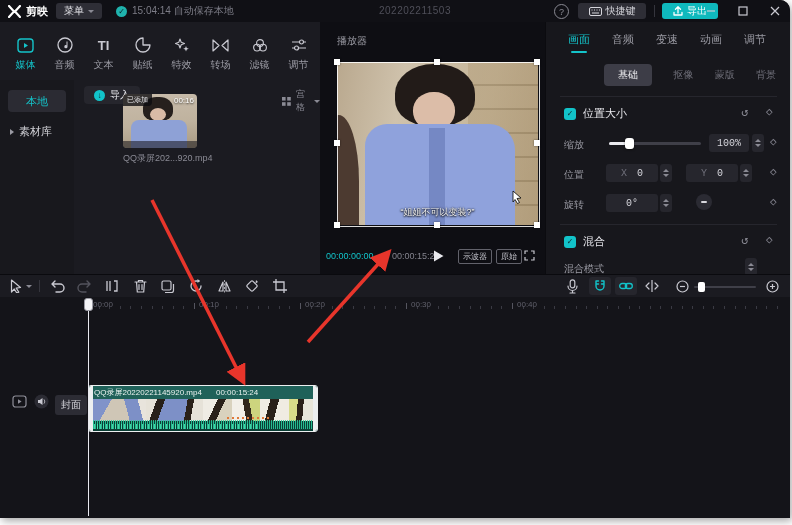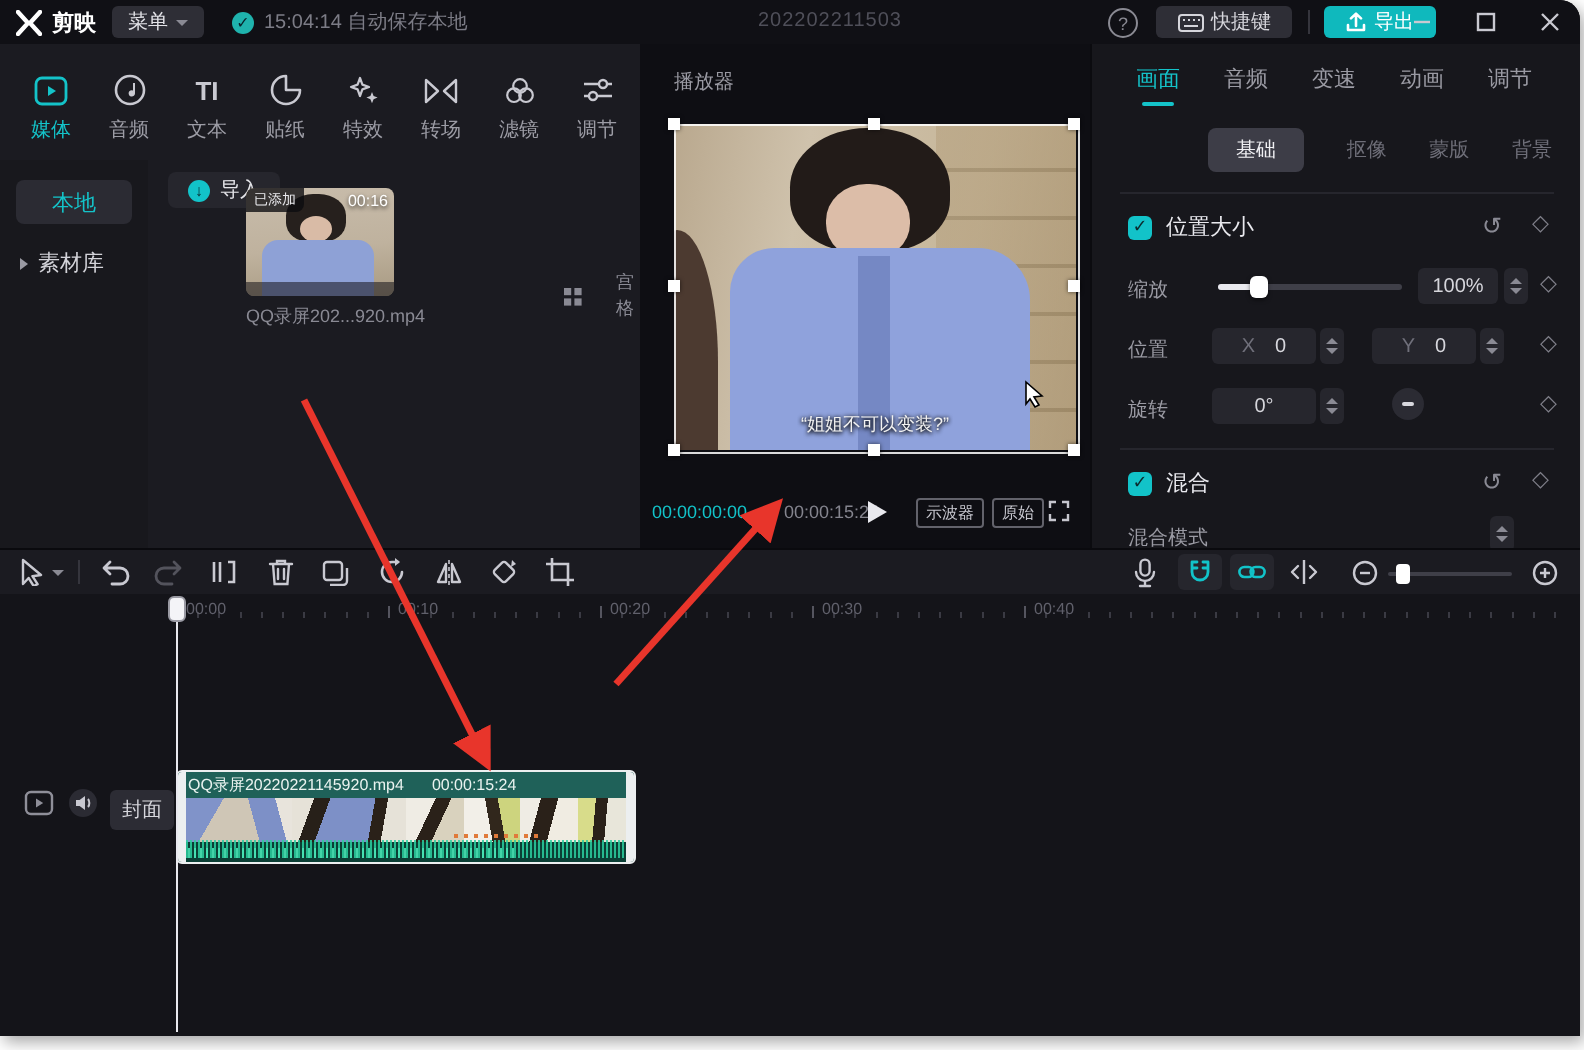--- a/index.html
+++ b/index.html
@@ -32,21 +32,21 @@
   .ltab.active,.ltab.active .ic{color:#14c3c9;}
   .sidebar{position:absolute;left:0;top:58px;width:74px;bottom:0;background:#18181d;}
   .sb-local{position:absolute;left:8px;top:10px;width:58px;height:22px;background:#2b2b33;border-radius:4px;
     color:#14c3c9;font-size:11px;display:flex;align-items:center;justify-content:center;}
   .sb-lib{position:absolute;left:10px;top:44px;display:flex;align-items:center;gap:5px;color:#d3d3d9;font-size:11px;}
   .tri-r{width:0;height:0;border-left:4px solid #9a9aa3;border-top:3px solid transparent;border-bottom:3px solid transparent;}
   .import-btn{position:absolute;left:84px;top:64px;width:56px;height:18px;background:#26262d;border-radius:4px;
     display:flex;align-items:center;justify-content:center;gap:5px;color:#e4e4e9;font-size:10px;}
   .imp-circ{width:11px;height:11px;border-radius:50%;background:#12c3c9;color:#062a2e;font-size:8px;font-weight:bold;
     display:flex;align-items:center;justify-content:center;}
-  .viewmode{position:absolute;left:282px;top:66px;display:flex;align-items:center;gap:17px;color:#8a8a94;font-size:9px;margin-top:47px;}
+  .viewmode{position:absolute;left:282px;top:66px;display:flex;align-items:center;gap:5px;color:#8a8a94;font-size:9px;}
   .caret-dn{width:0;height:0;border-top:3px solid #8a8a94;border-left:3px solid transparent;border-right:3px solid transparent;margin-top:1px;}
   .mcard{position:absolute;left:88px;top:72px;width:74px;margin-left:35px;}
   .mthumb{position:relative;width:74px;height:54px;border-radius:4px;overflow:hidden;
     background:linear-gradient(175deg,#c8bcab 0%,#bfb29e 55%,#a89a82 100%);}
   .mthumb .hd{position:absolute;left:20px;top:3px;width:30px;height:24px;border-radius:45% 45% 40% 40%;background:#26201d;}
   .mthumb .fc{position:absolute;left:27px;top:14px;width:16px;height:13px;border-radius:50%;background:#d9bba6;}
   .mthumb .sh{position:absolute;left:8px;top:26px;width:56px;height:28px;border-radius:8px 8px 0 0;background:#8ea1d6;}
   .mthumb .sub{position:absolute;left:0;bottom:0;right:0;height:7px;background:rgba(20,18,24,.55);}
   .badge-added{position:absolute;left:0;top:0;padding:1px 4px;background:rgba(12,12,16,.78);color:#e8e8ec;font-size:7px;border-radius:4px 0 4px 0;}
   .mdur{position:absolute;right:3px;top:2px;color:#fff;font-size:8px;text-shadow:0 1px 2px rgba(0,0,0,.8);}
@@ -67,21 +67,21 @@
     text-shadow:0 0 2px #000,0 1px 2px #000;}
   .hnd{position:absolute;width:6px;height:6px;background:#ffffff;box-shadow:0 0 2px rgba(0,0,0,.6);z-index:5;}
   .vsel{position:absolute;left:17px;top:40px;width:201px;height:163px;border:1px solid rgba(255,255,255,.85);pointer-events:none;}
   .cursor-arrow{position:absolute;z-index:6;}
   .p-controls{position:absolute;left:0;bottom:8px;right:0;height:18px;}
   .t-cur{position:absolute;left:6px;top:3px;color:#12c3c9;font-size:9px;}
   .t-tot{position:absolute;left:72px;top:3px;color:#84848e;font-size:9px;}
   .pc-btn{position:absolute;top:1px;height:13px;border:1px solid #62626b;border-radius:2px;color:#c6c6ce;font-size:8px;
     display:flex;align-items:center;justify-content:center;padding:0 4px;}
   
-  .inspector{position:absolute;left:545px;top:22px;width:245px;height:252px;background:#17171c;border-left:1px solid #0b0b0f;}
+  .inspector{position:absolute;left:545px;top:22px;width:245px;height:252px;background:#17171c;border-left:1px solid #0b0b0f;font-family:Liberation Mono, monospace;}
   .rtabs{position:absolute;left:22px;top:10px;display:flex;gap:22px;font-size:11px;color:#9a9aa3;}
   .rtab{position:relative;padding-bottom:6px;}
   .rtab.active{color:#14c3c9;}
   .rtab.active::after{content:"";position:absolute;left:3px;right:3px;bottom:0;height:2px;background:#14c3c9;border-radius:1px;}
   .subtabs{position:absolute;left:18px;top:42px;width:212px;display:flex;justify-content:space-between;align-items:center;font-size:10px;color:#6e6e78;}
   .subtab.active{background:#3d3d47;color:#f0f0f3;border-radius:4px;padding:4px 14px;margin-left:40px;}
   .rsep{position:absolute;left:14px;right:14px;height:1px;background:#26262d;}
   .sec-head{position:absolute;left:18px;display:flex;align-items:center;gap:7px;color:#e9e9ee;font-size:11px;}
   .cbx{width:12px;height:12px;border-radius:3px;background:#12c3c9;color:#0b2a2d;font-size:9px;font-weight:bold;
     display:flex;align-items:center;justify-content:center;}

